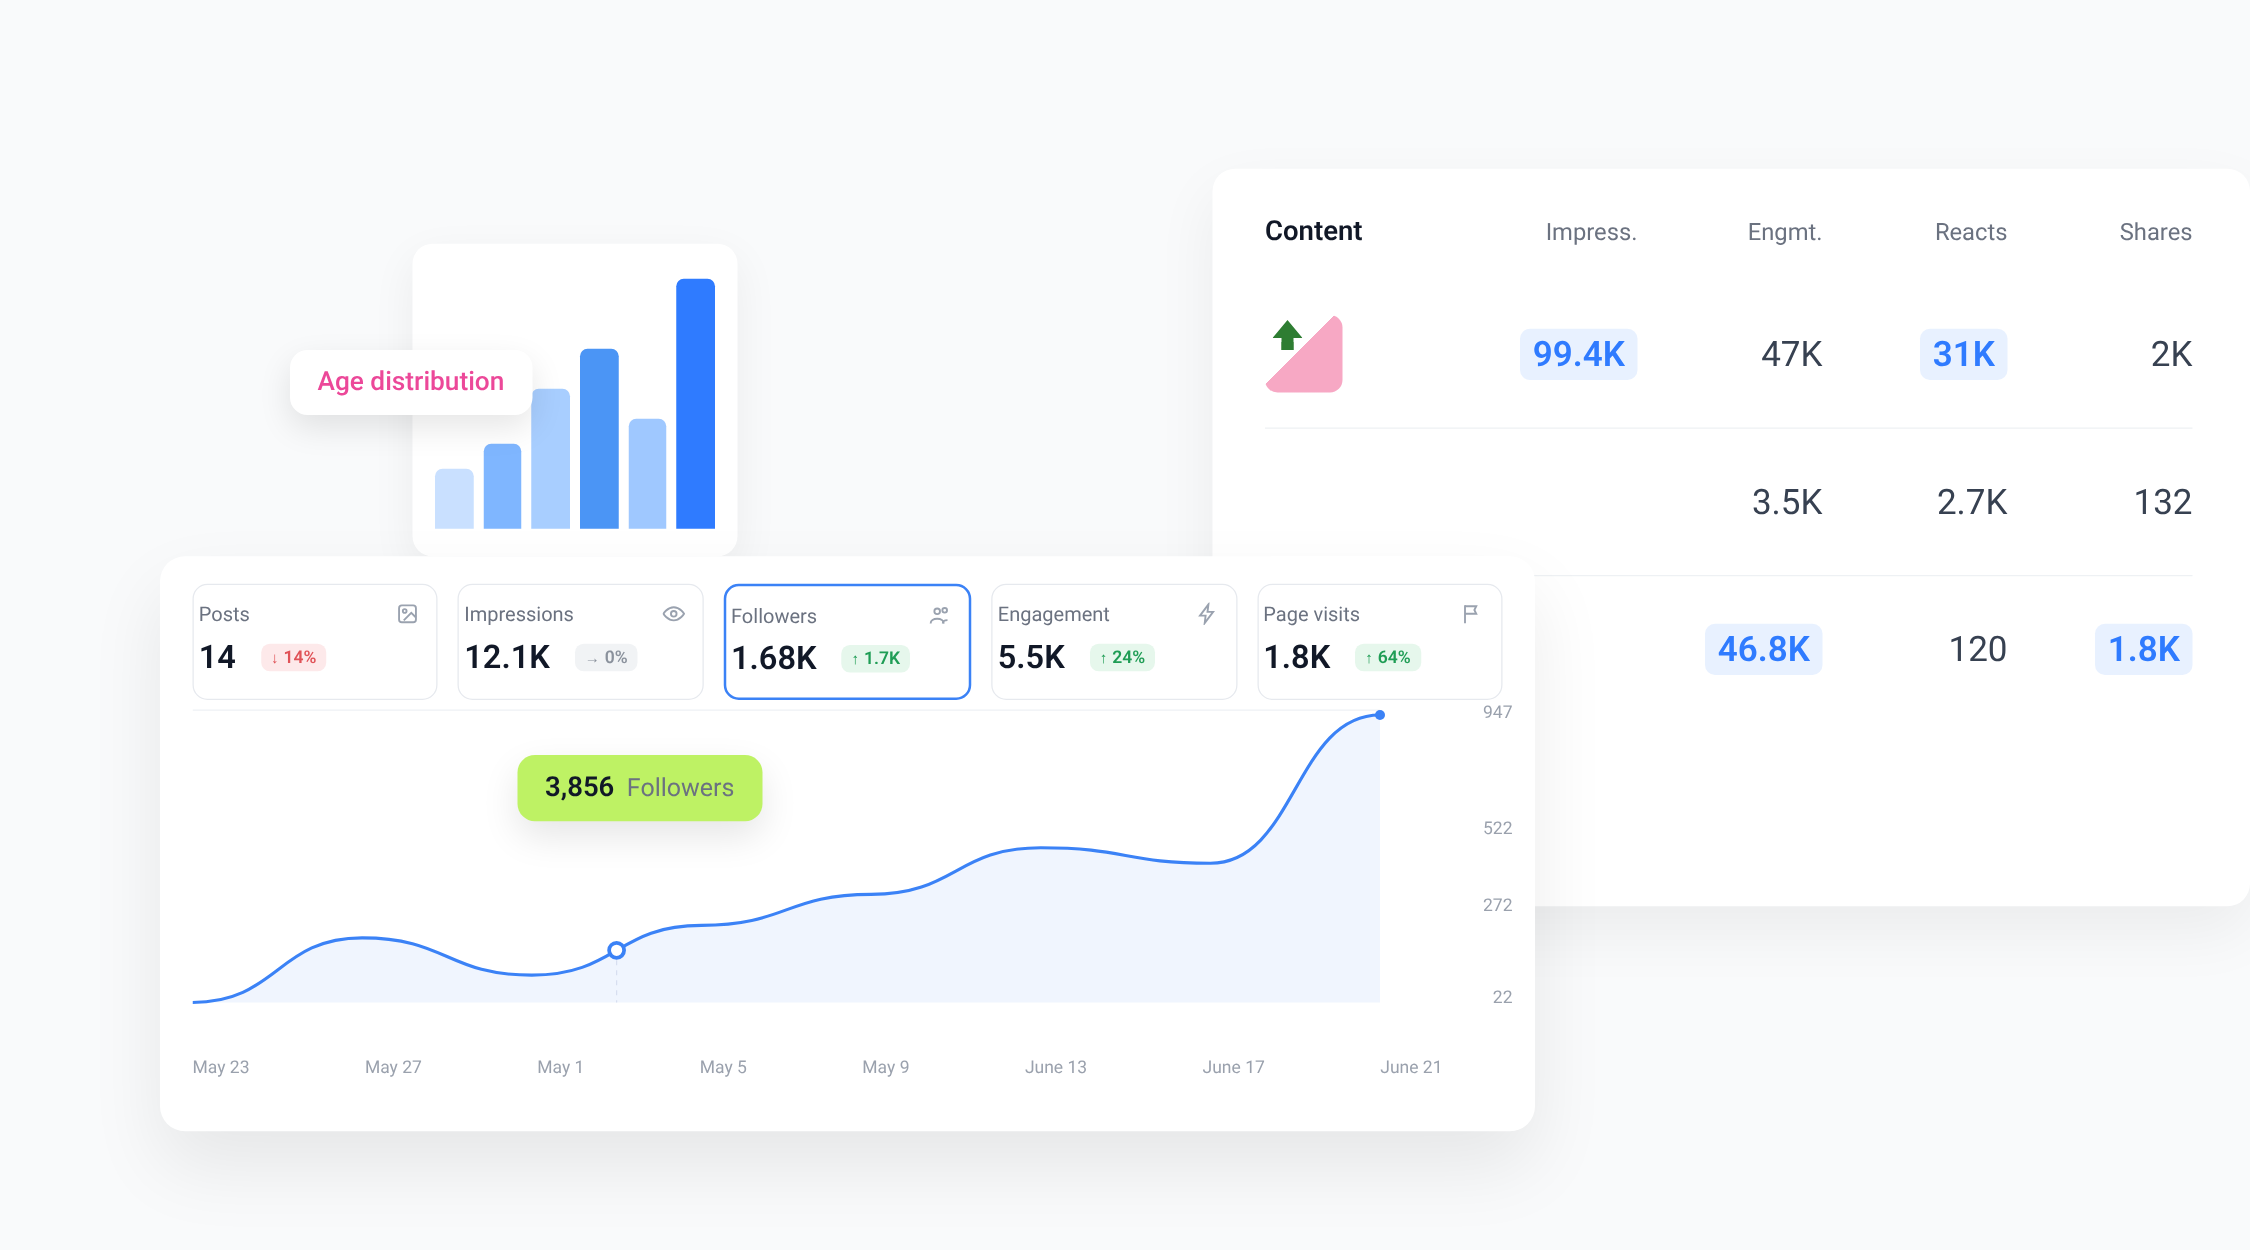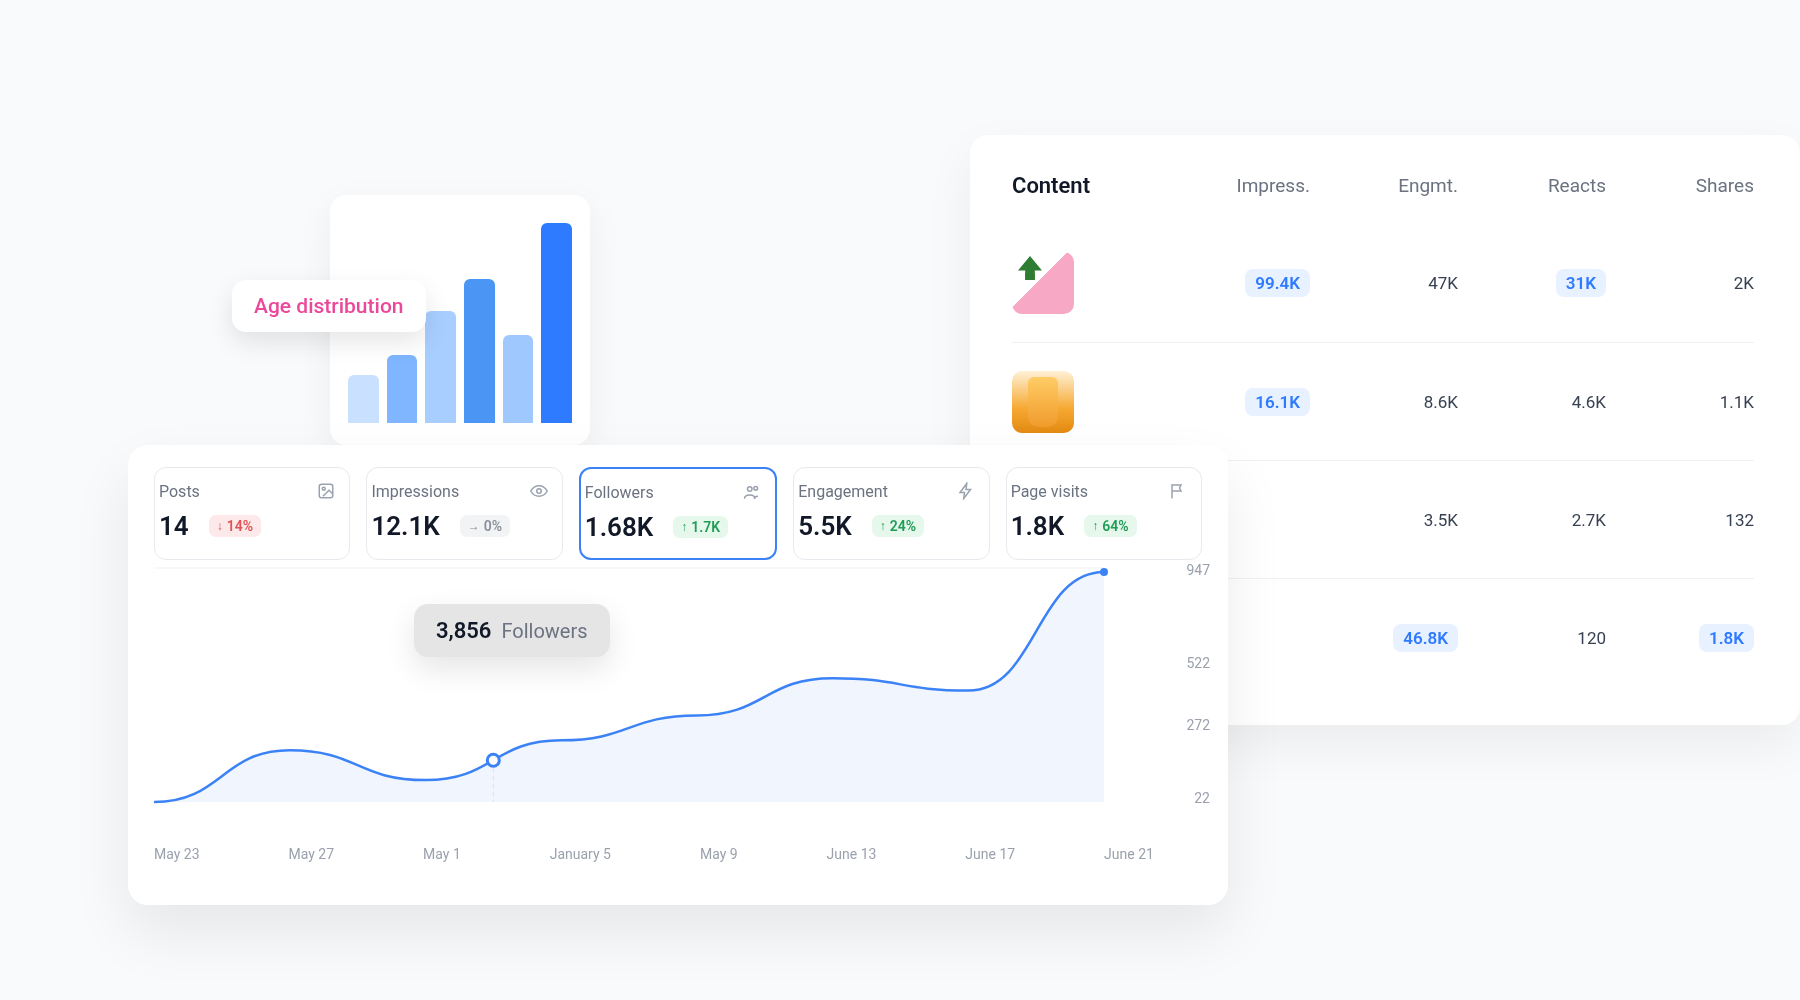--- a/index.html
+++ b/index.html
@@ -35,21 +35,21 @@
     padding-bottom: 26px;
   }
   .tbl-head .col-content { color: #111827; font-weight: 600; font-size: 22px; }
   .tbl-head .rt { text-align: right; }
   .tbl-row {
     display: grid;
     grid-template-columns: 150px 1fr 1fr 1fr 1fr;
     align-items: center;
     height: 118px;
     border-top: 1px solid #eef1f4;
-    font-size: 17px;
+    font-size: 28px;
     color: #374151;
   }
   .tbl-row:first-of-type { border-top: none; }
   .tbl-row .rt { text-align: right; }
   .thumb {
     width: 62px; height: 62px; border-radius: 10px;
     background: #eee; position: relative; overflow: hidden;
   }
   .thumb.pink { background: linear-gradient(135deg,#fff 0%,#fff 45%,#f7a8c4 45%,#f7a8c4 100%); }
   .thumb.pink::before {
@@ -139,21 +139,21 @@
   .delta.flat { background:#f1f3f5; color:#8a919c;}
   .arrow { font-size: 12px; }
 
   
   .linewrap { position: relative; height: 300px; margin-top: 2px; }
   .linewrap svg { position:absolute; left:0; top:0; }
   .ylab { position:absolute; right:-8px; font-size:14px; color:#9aa1ad; transform: translateY(-50%);}
   .xaxis { position:absolute; left:0; right:48px; bottom:0; display:flex; justify-content:space-between; font-size:14px; color:#9aa1ad;text-align:right;}
   .tooltip-chip {
     position:absolute;
-    background:#e5e5e5; border-radius:14px;
+    background:#bef264; border-radius:14px;
     box-shadow: 0 12px 30px rgba(0,0,0,0.10);
     padding: 14px 22px; font-size:20px; color:#6b7280;
     display:flex; gap:10px; align-items:baseline;
     z-index: 4;
   }
   .tooltip-chip .num { color:#111827; font-weight:600; font-size:22px;}
 </style>
 </head>
 <body>
 
@@ -169,29 +169,20 @@
     </div>
     <div id="tbody">
         <div class="tbl-row">
           <div>
             <div class="thumb pink"></div>
           </div>
           <div class="rt"><span class="pill">99.4K</span></div>
           <div class="rt">47K</div>
           <div class="rt"><span class="pill">31K</span></div>
           <div class="rt">2K</div>
-        </div>
-        <div class="tbl-row">
-          <div>
-            <div class="thumb orange"></div>
-          </div>
-          <div class="rt"><span class="pill">16.1K</span></div>
-          <div class="rt">8.6K</div>
-          <div class="rt">4.6K</div>
-          <div class="rt">1.1K</div>
         </div>
         <div class="tbl-row">
           <div></div>
           <div class="rt"></div>
           <div class="rt">3.5K</div>
           <div class="rt">2.7K</div>
           <div class="rt">132</div>
         </div>
         <div class="tbl-row">
           <div></div>
@@ -288,21 +279,21 @@
       <div id="ylabs">
           <span class="ylab" style="top: 8px;">947</span>
           <span class="ylab" style="top: 100.8px;">522</span>
           <span class="ylab" style="top: 163.2px;">272</span>
           <span class="ylab" style="top: 236px;">22</span>
         </div>
       <div class="xaxis" id="xaxis">
           <span>May 23</span>
           <span>May 27</span>
           <span>May 1</span>
-          <span>January 5</span>
+          <span>May 5</span>
           <span>May 9</span>
           <span>June 13</span>
           <span>June 17</span>
           <span>June 21</span>
         </div>
       <div class="tooltip-chip" style="left:260px; top:42px;">
         <span class="num">3,856</span>
         <span>Followers</span>
       </div>
     </div>

